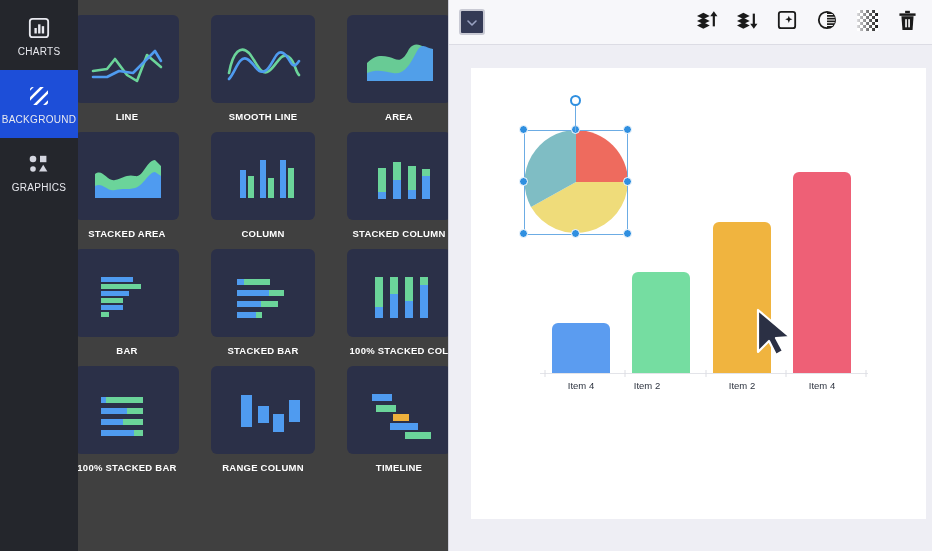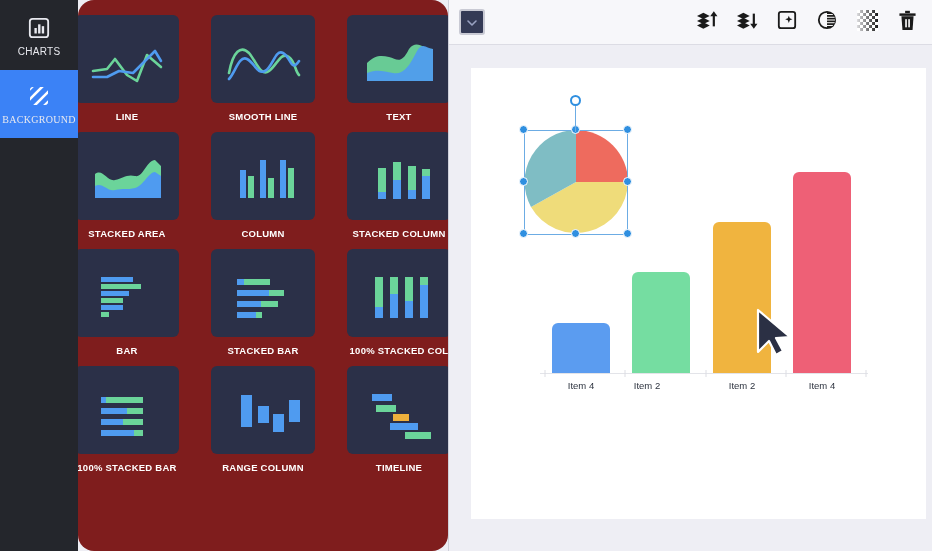--- a/index.html
+++ b/index.html
@@ -20,38 +20,37 @@
     padding-top: 2px;
   }
   .tab {
     height: 68px;
     display: flex; flex-direction: column;
     align-items: center; justify-content: center;
     gap: 6px;
     cursor: pointer;
     user-select: none;
   }
-  .tab.active { background: #3b82f6; font-family: Liberation Serif, serif; }
+  .tab.active { background: #1d4ed8; }
   .tab .t-label {
     color: #e8e9ef;
     font-size: 10px;
     letter-spacing: 0.3px;
     font-weight: 400;
   }
   .tab .t-ico { width: 26px; height: 24px; display: flex; align-items: center; justify-content: center; }
 
   
   #catalog {
     width: 370px; flex: 0 0 370px;
     height: 551px;
-    background: #7f1d1d;
+    background: #404040;
     padding: 12px 0 0 0;
     overflow: hidden;
     position: relative;
-    border-radius: 16px;
   }
   #grid {
     display: grid;
     grid-template-columns: repeat(3, 118px);
     gap: 10px 18px;
     justify-content: center;
     padding-top: 3px;
   }
   .cardwrap { width: 118px; }
   .card {
@@ -173,20 +172,31 @@
             <line x1="2" y1="16" x2="16" y2="2"></line>
             <line x1="7" y1="22" x2="22" y2="7"></line>
             <line x1="13" y1="26" x2="27" y2="12"></line>
           </g>
         </svg>
       </span>
       <span class="t-label">BACKGROUND</span>
     </div>
 
 
+    <div class="tab">
+      <span class="t-ico">
+        <svg width="24" height="20" viewBox="0 0 24 20">
+          <circle cx="6" cy="5" r="3.3" fill="#d4d6e0"></circle>
+          <rect x="13" y="1.8" width="6.4" height="6.4" fill="#d4d6e0"></rect>
+          <circle cx="6" cy="15" r="2.8" fill="#d4d6e0"></circle>
+          <polygon points="16.2,10.8 20.4,17.6 12,17.6" fill="#d4d6e0"></polygon>
+        </svg>
+      </span>
+      <span class="t-label">GRAPHICS</span>
+    </div>
   </div>
 
   <div id="catalog">
     <div id="grid">
 
       <div class="cardwrap">
         <div class="card">
           <svg width="104" height="88" viewBox="0 0 104 88">
             <polyline points="18,56 32,54 40,44 52,60 62,66 72,40 86,52" fill="none" stroke="#6bd49a" stroke-width="2.6" stroke-linejoin="round" stroke-linecap="round"></polyline>
             <polyline points="18,62 32,62 44,56 58,58 70,46 80,36 86,46" fill="none" stroke="#4f9bf0" stroke-width="2.6" stroke-linejoin="round" stroke-linecap="round"></polyline>
@@ -205,21 +215,21 @@
         <div class="clabel">SMOOTH LINE</div>
       </div>
 
       <div class="cardwrap">
         <div class="card">
           <svg width="104" height="88" viewBox="0 0 104 88">
             <path d="M20,48 C28,40 34,40 42,42 C50,44 54,50 62,34 C70,24 76,34 86,34 L86,66 L20,66 Z" fill="#6bd49a" opacity="0.95"></path>
             <path d="M20,58 C30,54 36,56 46,58 C56,60 62,52 70,36 C76,26 80,34 86,34 L86,66 L20,66 Z" fill="#4f9bf0" opacity="0.92"></path>
           </svg>
         </div>
-        <div class="clabel">TEXT</div>
+        <div class="clabel">AREA</div>
       </div>
 
       <div class="cardwrap">
         <div class="card">
           <svg width="104" height="88" viewBox="0 0 104 88">
             <path d="M20,42 C28,36 32,50 40,48 C48,46 52,42 60,44 C68,46 72,28 80,28 L86,34 L86,66 L20,66 Z" fill="#6bd49a"></path>
             <path d="M20,54 C28,50 32,60 40,58 C48,56 52,58 60,56 C68,54 74,40 80,40 L86,44 L86,66 L20,66 Z" fill="#4f9bf0"></path>
           </svg>
         </div>
         <div class="clabel">STACKED AREA</div>

